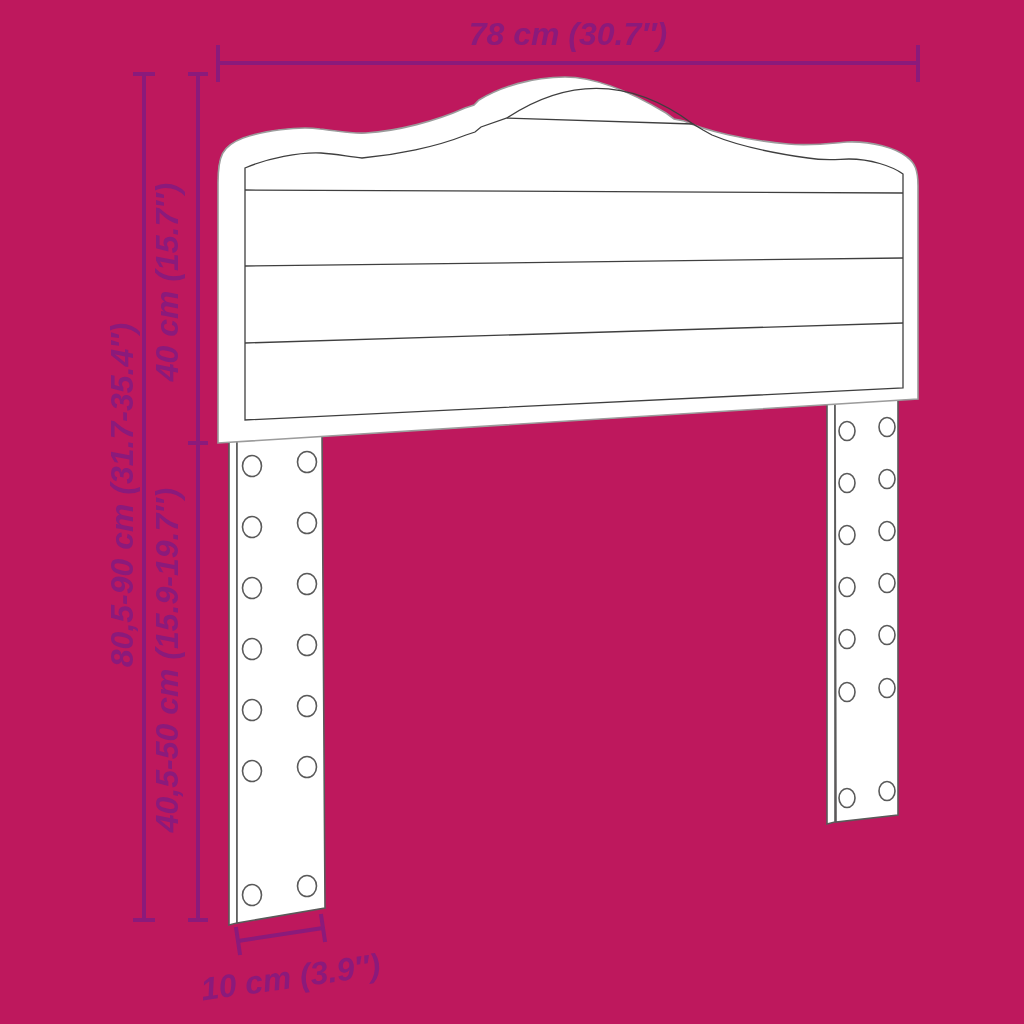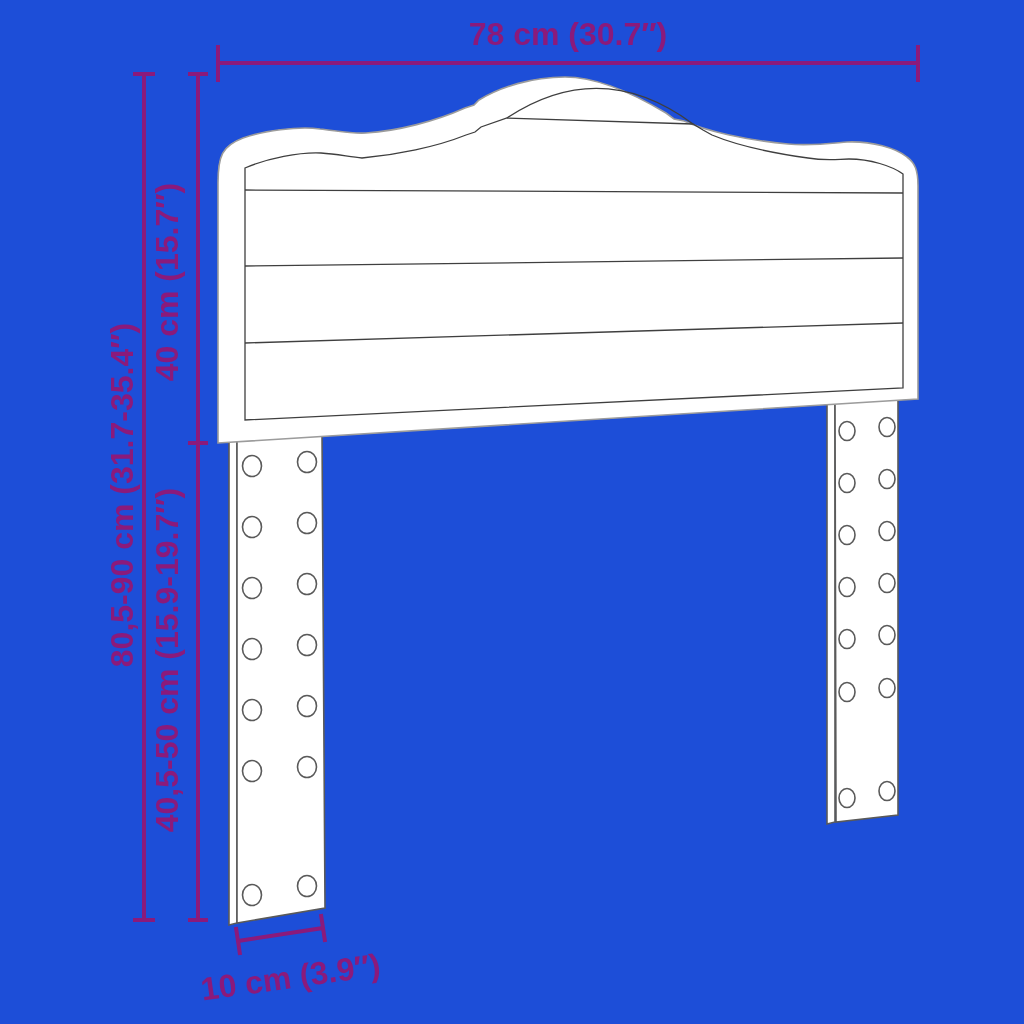--- a/index.html
+++ b/index.html
@@ -4,22 +4,23 @@
 <style>
   html, body {
     margin: 0;
     padding: 0;
     background: #ffffff;
   }
   #canvas {
     position: relative;
     width: 1024px;
     height: 1024px;
-    background: #1d4ed8;
+    background: #be185d;
     overflow: hidden;
+    font-style: italic;
   }
   .dim-label {
     font-family: "Liberation Sans", "DejaVu Sans", sans-serif;
     font-weight: bold;
     font-size: 32px;
   }
 </style>
 </head>
 <body>
 

